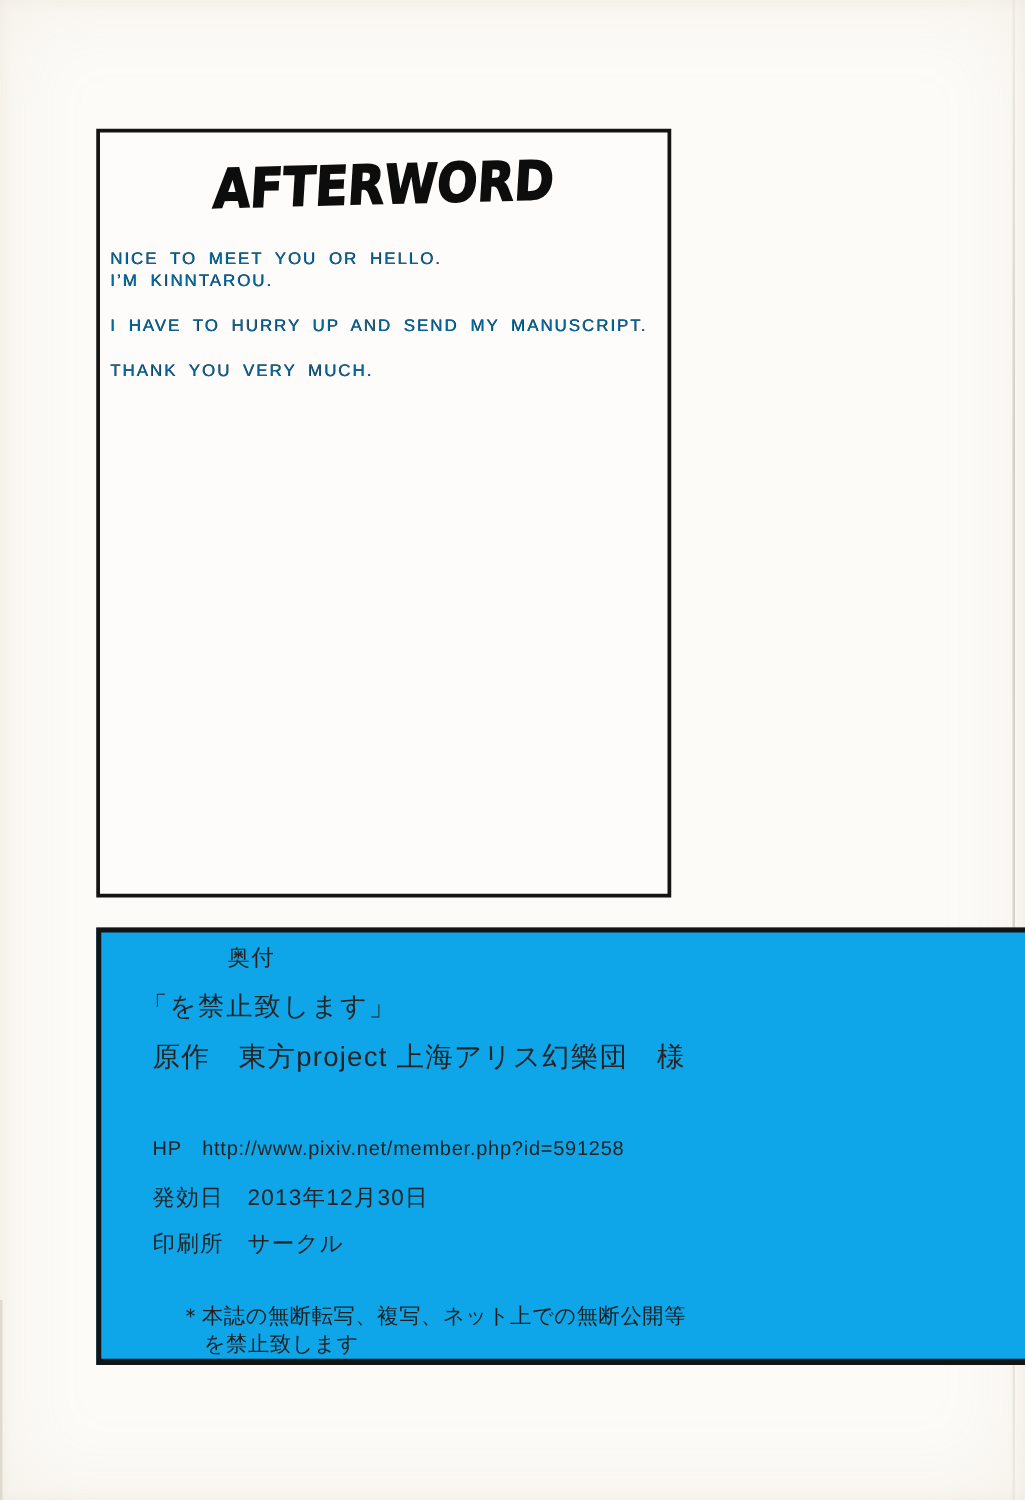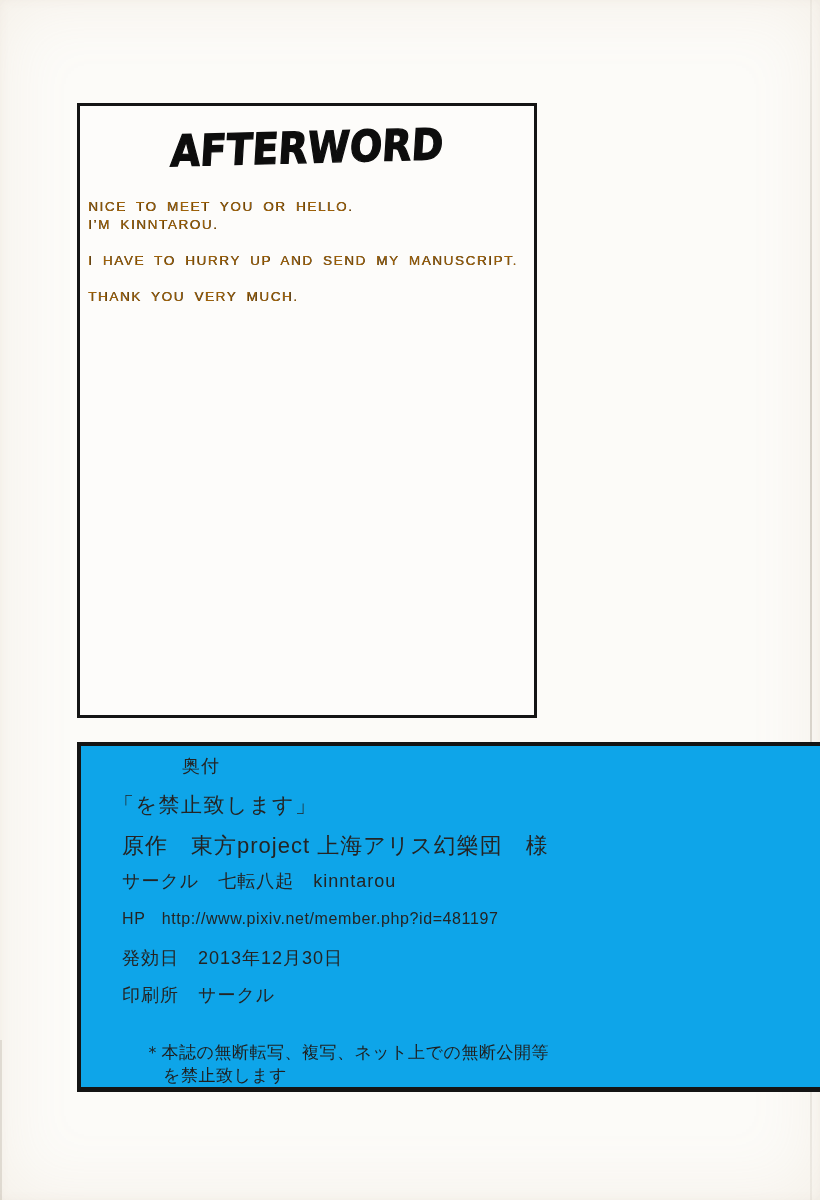--- a/index.html
+++ b/index.html
@@ -65,21 +65,21 @@
     left: 8px;
     top: 92px;
     width: 440px;
   }
   .aw-line {
     height: 18px;
     line-height: 18px;
     font-size: 13.5px;
     letter-spacing: 1.6px;
     word-spacing: 4px;
-    color: #a16207;
+    color: #0369a1;
     white-space: nowrap;
     text-shadow: 0.4px 0 0 #222222;
   }
 
   
   .colophon-box {
     position: absolute;
     left: 77px;
     top: 742px;
     width: 780px;
@@ -134,22 +134,21 @@
       <div class="aw-line">I HAVE TO HURRY UP AND SEND MY MANUSCRIPT.</div>
       <div class="aw-line"></div>
       <div class="aw-line">THANK YOU VERY MUCH.</div>
     </div>
   </div>
 
   <div class="colophon-box">
     <div class="c-item c-header">奥付</div>
     <div class="c-item c-title">「を禁止致します」</div>
     <div class="c-item c-original">原作　東方project 上海アリス幻樂団　様</div>
-    <div class="c-item c-circle">サークル　七転八起　kinntarou</div>
-    <div class="c-item c-hp">HP　http://www.pixiv.net/member.php?id=481197</div>
+    <div class="c-item c-hp">HP　http://www.pixiv.net/member.php?id=591258</div>
     <div class="c-item c-date">発効日　2013年12月30日</div>
     <div class="c-item c-printer">印刷所　サークル</div>
     <div class="c-notice">
       <div class="notice-line1">＊本誌の無断転写、複写、ネット上での無断公開等</div>
       <div class="notice-line2">を禁止致します</div>
     </div>
   </div>
 
 </div>
 

